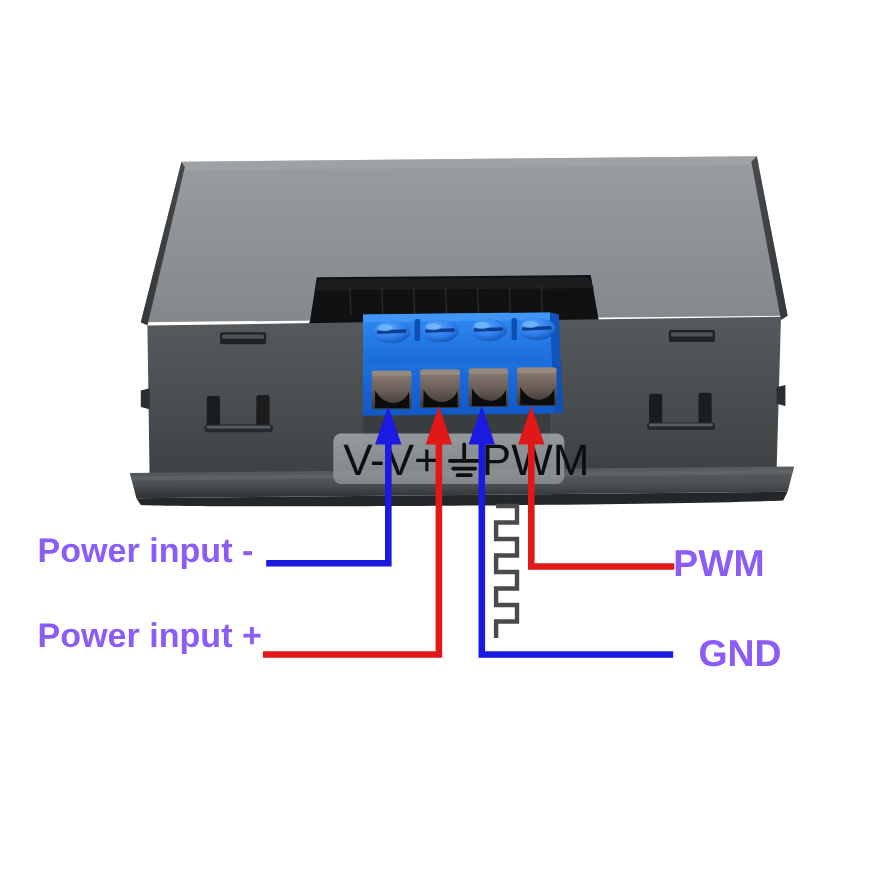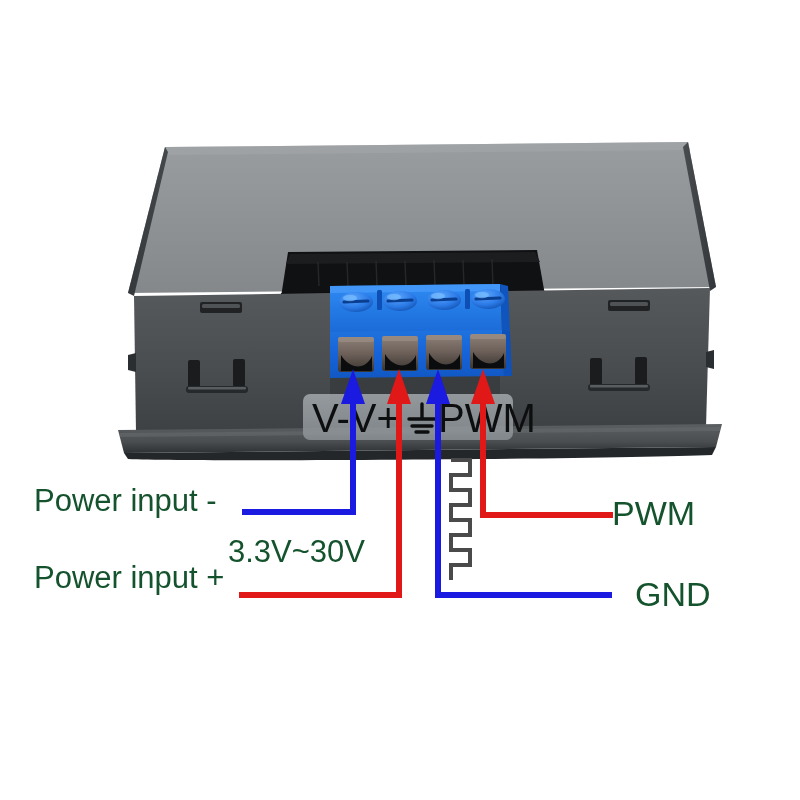--- a/index.html
+++ b/index.html
@@ -20,23 +20,23 @@
   #stage svg.layer {
     position: absolute;
     left: 0;
     top: 0;
     width: 800px;
     height: 800px;
   }
   .lbl {
     position: absolute;
     white-space: nowrap;
-    color: #14532d;
+    color: #8b5cf6;
     font-family: "Liberation Sans", sans-serif;
-    font-weight: 400;
+    font-weight: 700;
     letter-spacing: 0px;
   }
   #lbl-power-minus { left: 34px; top: 483px; font-size: 31px; }
   #lbl-range       { left: 228px; top: 534px; font-size: 31px; }
   #lbl-power-plus  { left: 34px; top: 560px; font-size: 31px; }
   #lbl-pwm         { left: 612px; top: 494px; font-size: 34px; }
   #lbl-gnd         { left: 611px; top: 575px; font-size: 34px; margin-left: 24px; }
 </style>
 </head>
 <body>
@@ -257,21 +257,20 @@
       <path d="M 451,460
                L 470,460 L 470,475 L 451,475 L 451,490 L 470,490
                L 470,505 L 451,505 L 451,520 L 470,520
                L 470,535 L 451,535 L 451,550 L 470,550
                L 470,565 L 451,565 L 451,580" stroke="#4a4a4a" stroke-width="4" fill="none" stroke-linejoin="miter" stroke-linecap="butt"></path>
     </g>
   </svg>
 
   <div class="lbl" id="lbl-power-minus">Power input -</div>
 
-  <div class="lbl" id="lbl-range">3.3V~30V</div>
 
   <div class="lbl" id="lbl-power-plus">Power input +</div>
 
   <div class="lbl" id="lbl-pwm">PWM</div>
 
   <div class="lbl" id="lbl-gnd">GND</div>
 
 </div>
 
 </body></html>

